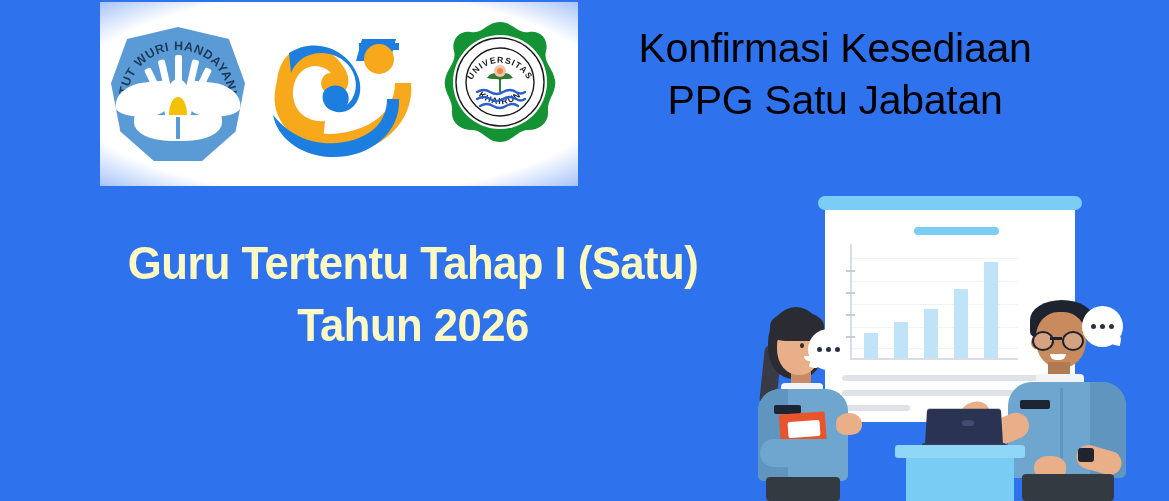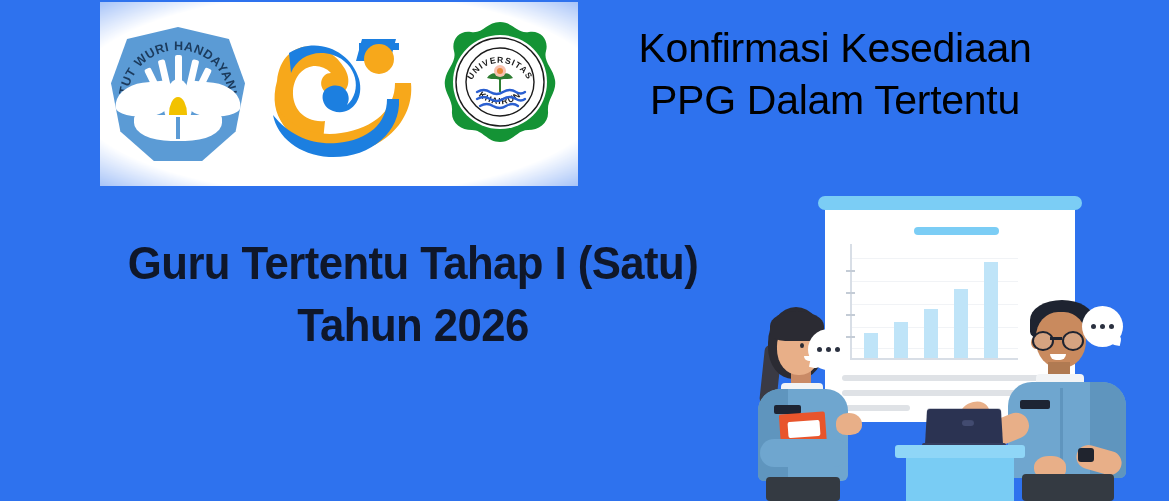--- a/index.html
+++ b/index.html
@@ -75,21 +75,21 @@
     position:absolute;left:575px;top:22px;width:520px;text-align:center;
     color:#000000;
   }
   #title-block .tline{
     font-size:41px;font-weight:normal;line-height:1.27;letter-spacing:-0.3px;
     white-space:nowrap;
   }
 
   #subtitle-block{
     position:absolute;left:18px;top:232px;width:790px;text-align:center;
-    color:#0f172a;
+    color:#fef9c3;
   }
   #subtitle-block .sline{
     font-size:47px;font-weight:bold;line-height:1.32;
     letter-spacing:-0.6px;transform:scaleX(0.93);transform-origin:50% 50%;
     white-space:nowrap;
   }
 
   
   #illustration{
     position:absolute;left:700px;top:180px;width:469px;height:321px;
@@ -282,21 +282,21 @@
         <circle cx="75" cy="51" r="3" fill="#E8893B"></circle>
         <path d="M52 72 q7 -4 13 0 q7 4 13 0 q7 -4 13 0 q5 3 9 0" stroke="#2A5FD0" stroke-width="2.3" fill="none" stroke-linecap="round"></path>
         <path d="M52 79 q7 -4 13 0 q7 4 13 0 q7 -4 13 0 q5 3 9 0" stroke="#2A5FD0" stroke-width="2.3" fill="none" stroke-linecap="round"></path>
         <path d="M55 86 q7 -4 13 0 q7 4 13 0 q7 -4 12 0" stroke="#2A5FD0" stroke-width="2.3" fill="none" stroke-linecap="round"></path>
       </svg>
     </div>
   </div>
 
   <div id="title-block">
     <div class="tline">Konfirmasi Kesediaan</div>
-    <div class="tline">PPG Dalam Tertentu</div>
+    <div class="tline">PPG Satu Jabatan</div>
   </div>
 
   <div id="subtitle-block">
     <div class="sline">Guru Tertentu Tahap I (Satu)</div>
     <div class="sline">Tahun 2026</div>
   </div>
 
   <div id="illustration">
 
     <div id="board">

